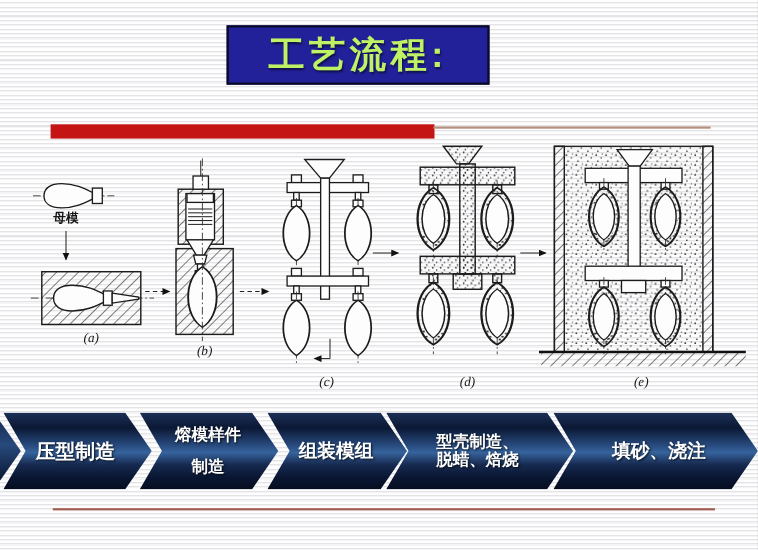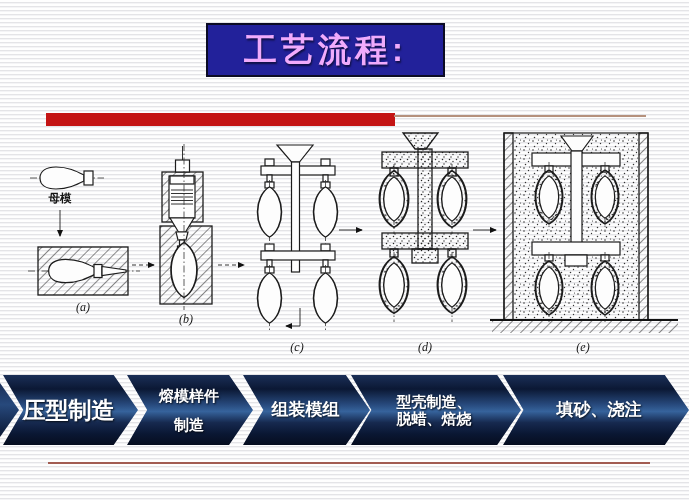--- a/index.html
+++ b/index.html
@@ -9,21 +9,21 @@
     background:repeating-linear-gradient(180deg,
       #fefefe 0px,#fefefe 2px,
       var(--stripe,#e4e4e7) 2px,var(--stripe,#e4e4e7) 3px,
       #f4f4f6 3px,#f4f4f6 4px);
   }
   .title-box{
     position:absolute;left:206px;top:23px;width:239px;height:54px;
     background:var(--title-bg,#22219a);
     border:2px solid #0b0b24;box-sizing:border-box;
     display:flex;align-items:center;justify-content:center;
-    color:#f0abfc;font-size:33px;font-weight:bold;letter-spacing:4px;
+    color:#bef264;font-size:33px;font-weight:bold;letter-spacing:4px;
     text-shadow:1px 2px 2px rgba(0,0,0,.55);
   }
   .red-bar{position:absolute;left:46px;top:113px;width:349px;height:13px;background:var(--red-bar,#c41414);}
   .tan-line{position:absolute;left:394px;top:115px;width:252px;height:2px;background:var(--tan-line,#b5917d);}
   .bottom-line{position:absolute;left:48px;top:462px;width:602px;height:2px;background:var(--bottom-line,#a25c52);}
   .diagram-svg{position:absolute;left:0;top:130px;}
 
   .chevron-band{position:absolute;left:0;top:375px;width:689px;height:70px;}
   .chev{
     position:absolute;top:0;height:70px;
@@ -31,21 +31,21 @@
     display:flex;align-items:center;justify-content:center;flex-direction:column;
     color:#fff;font-weight:bold;text-shadow:1px 1px 2px rgba(0,0,0,.8);
     box-sizing:border-box;
   }
   .chev .l1,.chev .l2{line-height:1.15;white-space:nowrap;}
   .chev-frag{
     position:absolute;left:0;top:8px;width:19px;height:54px;
     background:linear-gradient(180deg,#1b2f57 0%,#27497c 40%,#0a1733 100%);
     clip-path:polygon(0 0,100% 50%,0 100%);
   }
-  .c1{left:3px;width:135px;clip-path:polygon(0 0,82% 0,100% 50%,82% 100%,0 100%,15% 50%);font-size:23px;padding:0 28px 0 24px;}
+  .c1{left:3px;width:135px;clip-path:polygon(0 0,82% 0,100% 50%,82% 100%,0 100%,15% 50%);font-size:18px;padding:0 28px 0 24px;}
   .c2{left:127px;width:126px;clip-path:polygon(0 0,81% 0,100% 50%,81% 100%,0 100%,16% 50%);font-size:15px;padding:0 26px 0 24px;gap:12px;}
   .c3{left:243px;width:127px;clip-path:polygon(0 0,81% 0,100% 50%,81% 100%,0 100%,16% 50%);font-size:17px;padding:0 26px 0 24px;}
   .c4{left:351px;width:170px;clip-path:polygon(0 0,86% 0,100% 50%,86% 100%,0 100%,12% 50%);font-size:15px;padding:0 30px 0 26px;}
   .c5{left:503px;width:186px;clip-path:polygon(0 0,87% 0,100% 50%,87% 100%,0 100%,11% 50%);font-size:17px;padding:0 20px 0 26px;}
 
   
   .ln{stroke:#1c1c1c;stroke-width:1.2;fill:none;}
   .wt{stroke:#1c1c1c;stroke-width:1.2;fill:#fdfdfd;}
   .ht{stroke:#1c1c1c;stroke-width:1.3;fill:url(#hatch);}
   .dt{stroke:#1c1c1c;stroke-width:1.3;fill:url(#dots);}

